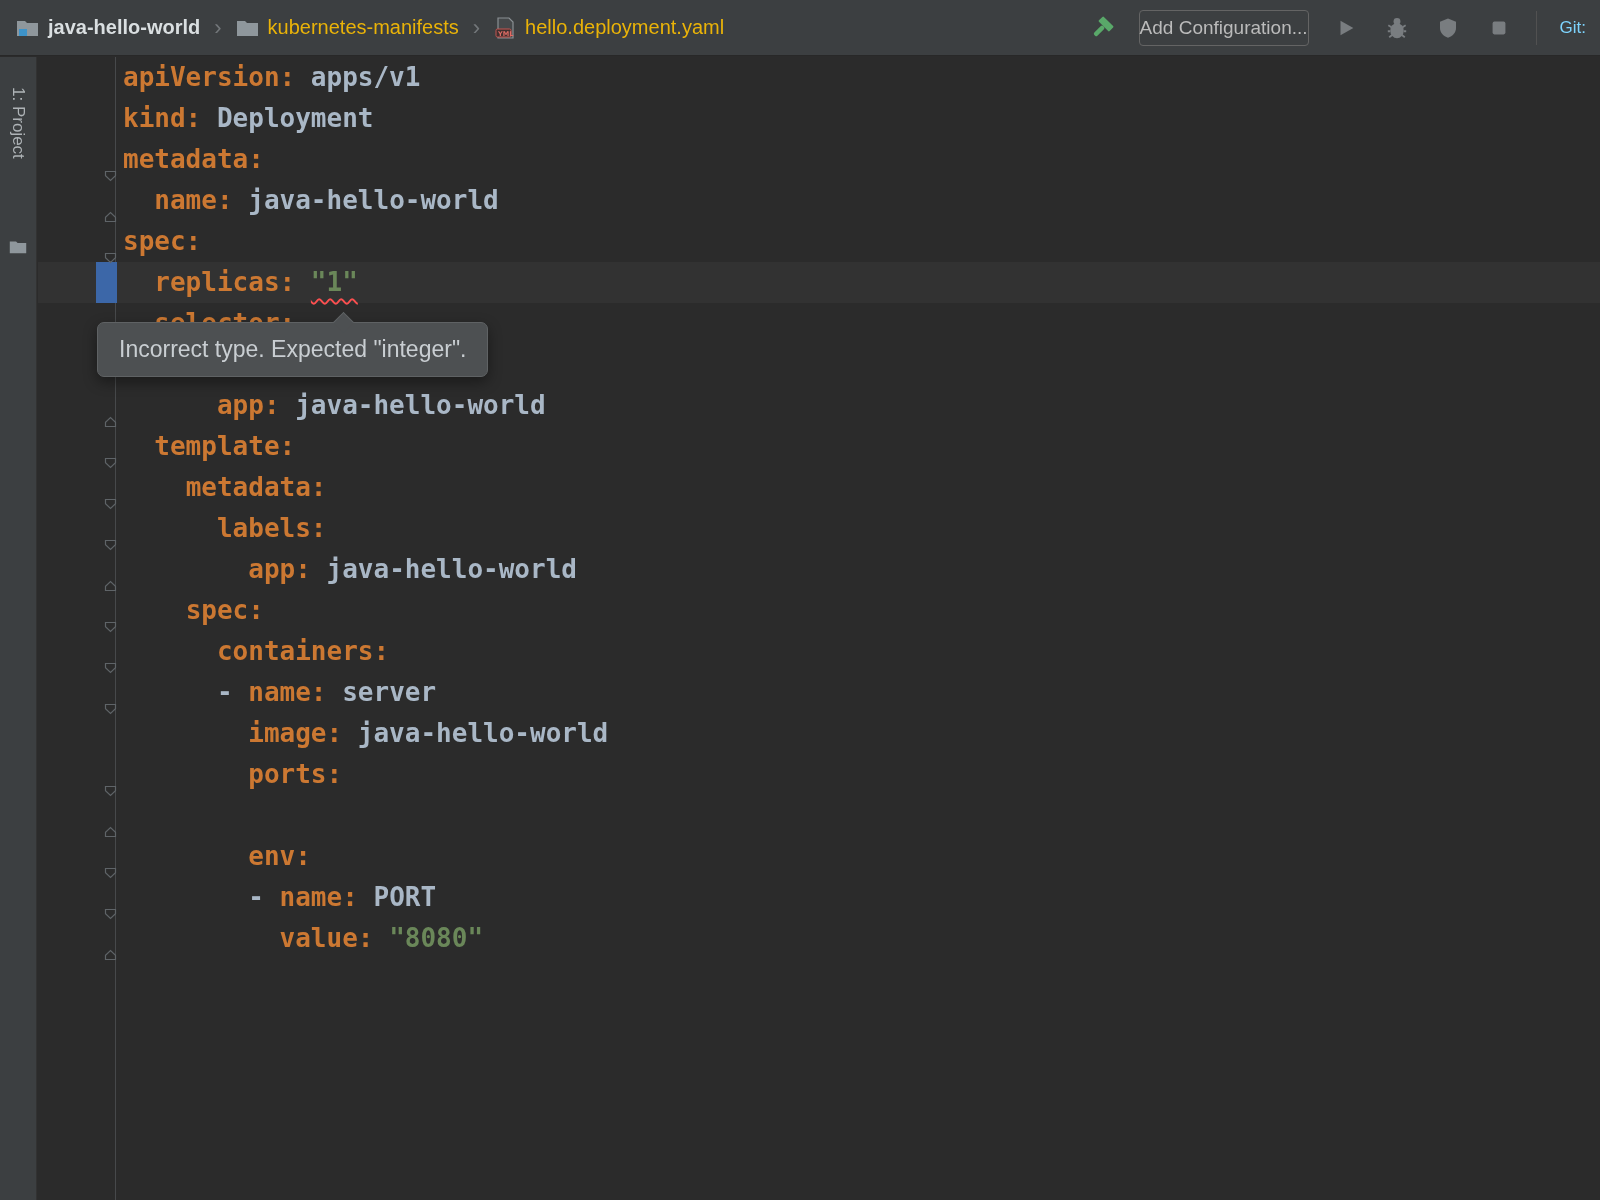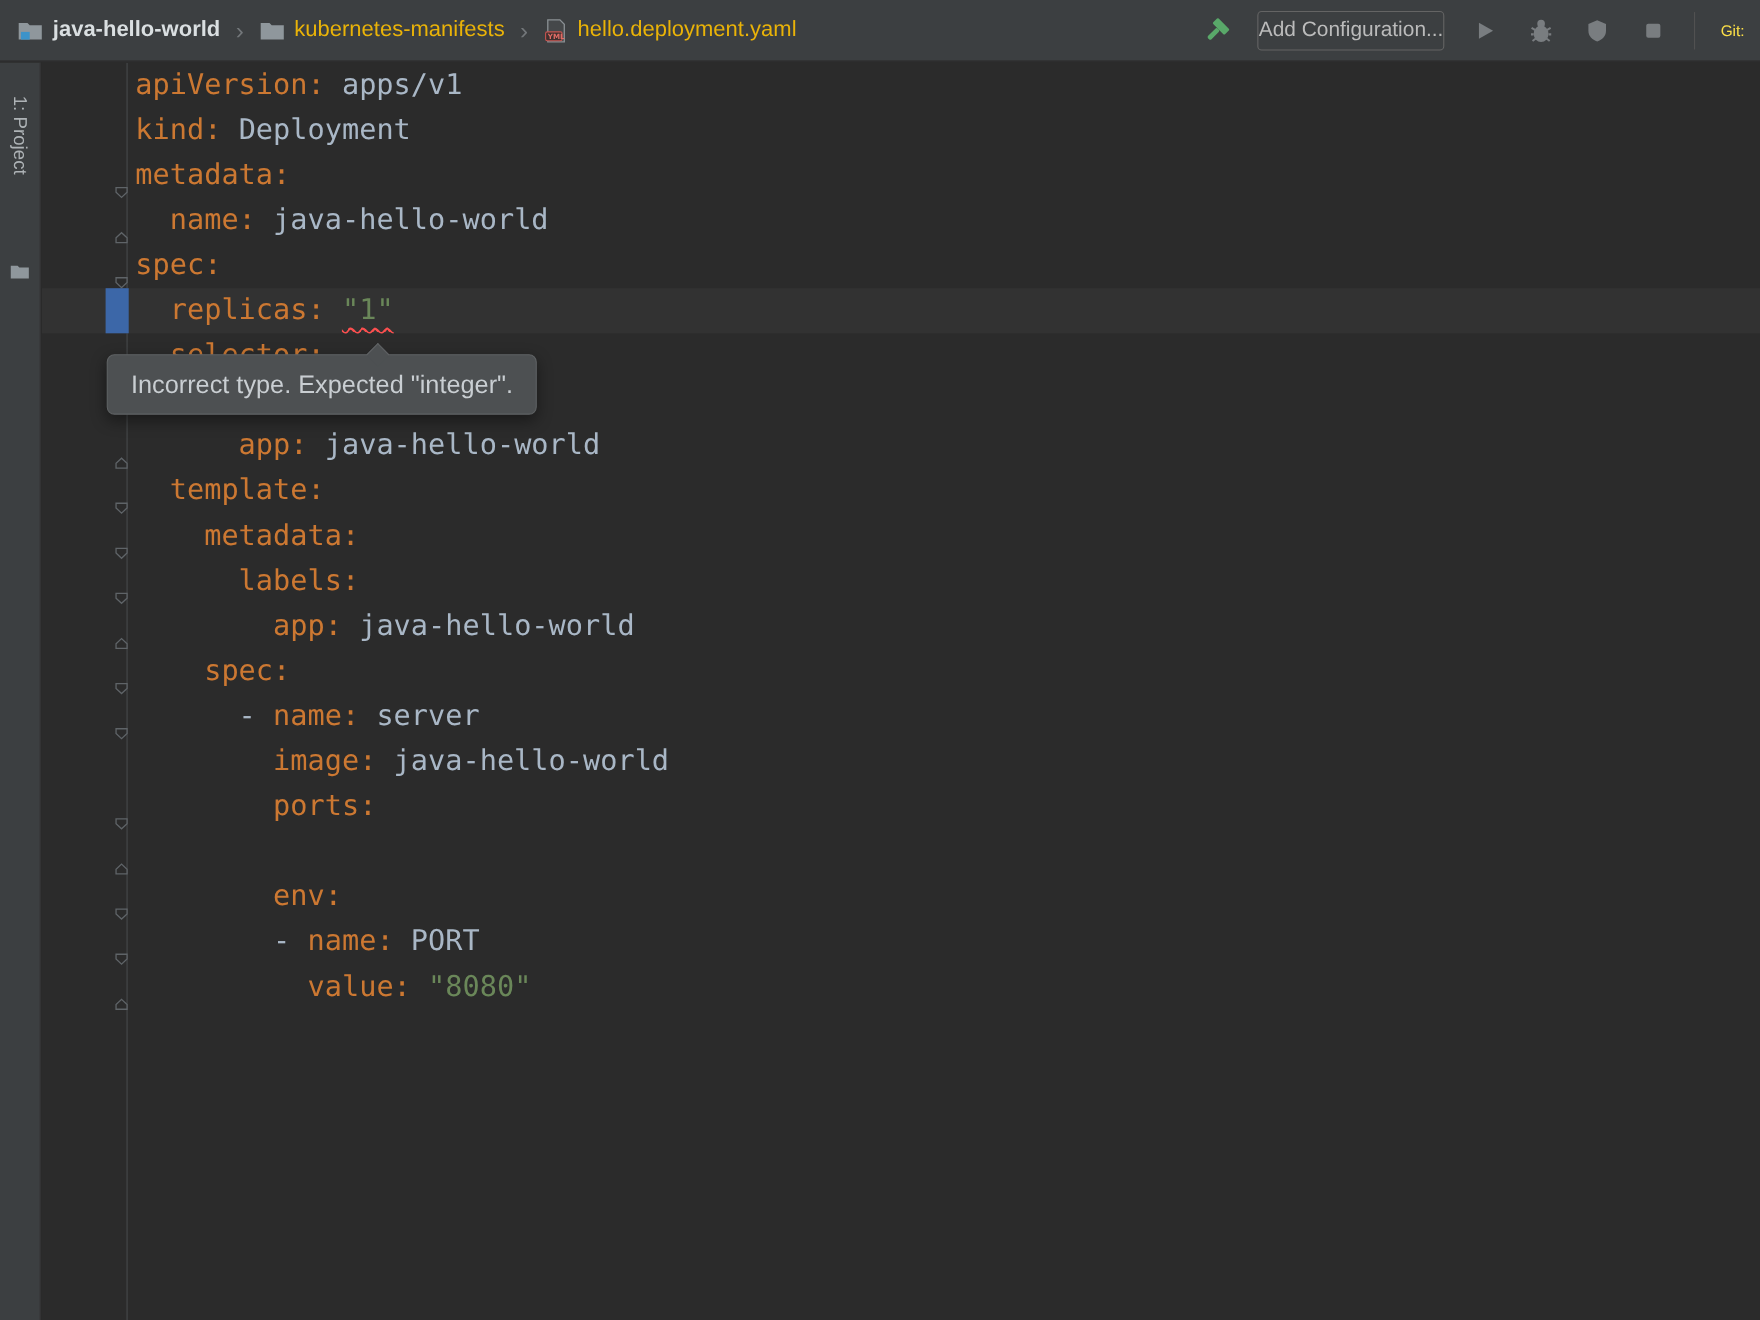--- a/index.html
+++ b/index.html
@@ -20,40 +20,40 @@
   .crumb-label.bold{font-weight:bold;color:#dadfe1;}
   .crumb-sep{color:#73777a;font-size:22px;padding:0 2px;}
   .toolbar-right{margin-left:auto;display:flex;align-items:center;gap:23px;padding-right:14px;}
   .icon-btn{display:flex;align-items:center;justify-content:center;width:28px;height:28px;cursor:pointer;}
   .add-config-btn{
     font-size:19px;color:#bbbbbb;background:transparent;
     border:1px solid #646464;border-radius:4px;padding:6px 0;
     font-family:"Liberation Sans",sans-serif;cursor:pointer;white-space:nowrap;
   }
   .tb-sep{width:1px;height:34px;background:#515151;}
-  .git-label{font-size:14px;color:#fde047;white-space:nowrap;cursor:pointer;}
+  .git-label{font-size:17px;color:#7dd3fc;white-space:nowrap;cursor:pointer;}
   
   .stripe{
     position:absolute;left:0;top:57px;bottom:0;width:37px;
     background:#3c3f41;border-right:1px solid #323232;box-sizing:border-box;z-index:10;
   }
   .stripe-btn{
     position:absolute;top:30px;left:50%;transform:translateX(-50%);
     writing-mode:vertical-rl;font-size:17px;color:#aeb3b6;cursor:pointer;white-space:nowrap;
   }
   .stripe-icon{position:absolute;top:182px;left:50%;transform:translateX(-50%);}
   
   .editor{
     position:absolute;left:38px;top:57px;right:0;bottom:0;
     background:#2b2b2b;overflow:hidden;
     font-family:"DejaVu Sans Mono",monospace;font-size:26px;
   }
   .fold-line{position:absolute;left:77px;top:0;bottom:0;width:1px;background:#47494b;}
   #code-lines{position:relative;}
-  .code-line{height:41px;line-height:41px;padding-left:85px;white-space:pre;position:relative;}
+  .code-line{height:41px;line-height:41px;padding-left:85px;white-space:pre;position:relative;font-weight:bold;}
   .code-line.hl{background:#323232;}
   .caret-marker{position:absolute;left:58px;top:0;width:21px;height:41px;background:#3c67a8;}
   .fold-marker{position:absolute;left:66px;top:14px;width:13px;height:12px;cursor:pointer;z-index:2;}
   .tok-key{color:#cc7832;}
   .tok-plain{color:#a9b7c6;}
   .tok-string{color:#6a8759;}
   .tok-string-error{
     color:#6a8759;
     text-decoration-line:underline;text-decoration-style:wavy;
     text-decoration-color:#fc4f4f;text-decoration-thickness:2px;
@@ -176,20 +176,23 @@
             <path d="M1.5 1.5 H11.5 V5.8 L6.5 10.5 L1.5 5.8 Z" fill="#2b2b2b" stroke="#5f6468" stroke-width="1.2"></path>
           </svg></span><span class="code-text"><span class="tok-plain">      </span><span class="tok-key">labels:</span></span></div>
       <div class="code-line"><span class="fold-marker"><svg width="13" height="12" viewBox="0 0 13 12">
             <path d="M1.5 10.5 H11.5 V6.2 L6.5 1.5 L1.5 6.2 Z" fill="#2b2b2b" stroke="#5f6468" stroke-width="1.2"></path>
           </svg></span><span class="code-text"><span class="tok-plain">        </span><span class="tok-key">app:</span><span class="tok-plain"> java-hello-world</span></span></div>
       <div class="code-line"><span class="fold-marker"><svg width="13" height="12" viewBox="0 0 13 12">
             <path d="M1.5 1.5 H11.5 V5.8 L6.5 10.5 L1.5 5.8 Z" fill="#2b2b2b" stroke="#5f6468" stroke-width="1.2"></path>
           </svg></span><span class="code-text"><span class="tok-plain">    </span><span class="tok-key">spec:</span></span></div>
       <div class="code-line"><span class="fold-marker"><svg width="13" height="12" viewBox="0 0 13 12">
             <path d="M1.5 1.5 H11.5 V5.8 L6.5 10.5 L1.5 5.8 Z" fill="#2b2b2b" stroke="#5f6468" stroke-width="1.2"></path>
+          </svg></span><span class="code-text"><span class="tok-plain">      </span><span class="tok-key">containers:</span></span></div>
+      <div class="code-line"><span class="fold-marker"><svg width="13" height="12" viewBox="0 0 13 12">
+            <path d="M1.5 1.5 H11.5 V5.8 L6.5 10.5 L1.5 5.8 Z" fill="#2b2b2b" stroke="#5f6468" stroke-width="1.2"></path>
           </svg></span><span class="code-text"><span class="tok-plain">      - </span><span class="tok-key">name:</span><span class="tok-plain"> server</span></span></div>
       <div class="code-line"><span class="code-text"><span class="tok-plain">        </span><span class="tok-key">image:</span><span class="tok-plain"> java-hello-world</span></span></div>
       <div class="code-line"><span class="fold-marker"><svg width="13" height="12" viewBox="0 0 13 12">
             <path d="M1.5 1.5 H11.5 V5.8 L6.5 10.5 L1.5 5.8 Z" fill="#2b2b2b" stroke="#5f6468" stroke-width="1.2"></path>
           </svg></span><span class="code-text"><span class="tok-plain">        </span><span class="tok-key">ports:</span></span></div>
       <div class="code-line"><span class="fold-marker"><svg width="13" height="12" viewBox="0 0 13 12">
             <path d="M1.5 10.5 H11.5 V6.2 L6.5 1.5 L1.5 6.2 Z" fill="#2b2b2b" stroke="#5f6468" stroke-width="1.2"></path>
           </svg></span></div>
       <div class="code-line"><span class="fold-marker"><svg width="13" height="12" viewBox="0 0 13 12">
             <path d="M1.5 1.5 H11.5 V5.8 L6.5 10.5 L1.5 5.8 Z" fill="#2b2b2b" stroke="#5f6468" stroke-width="1.2"></path>

